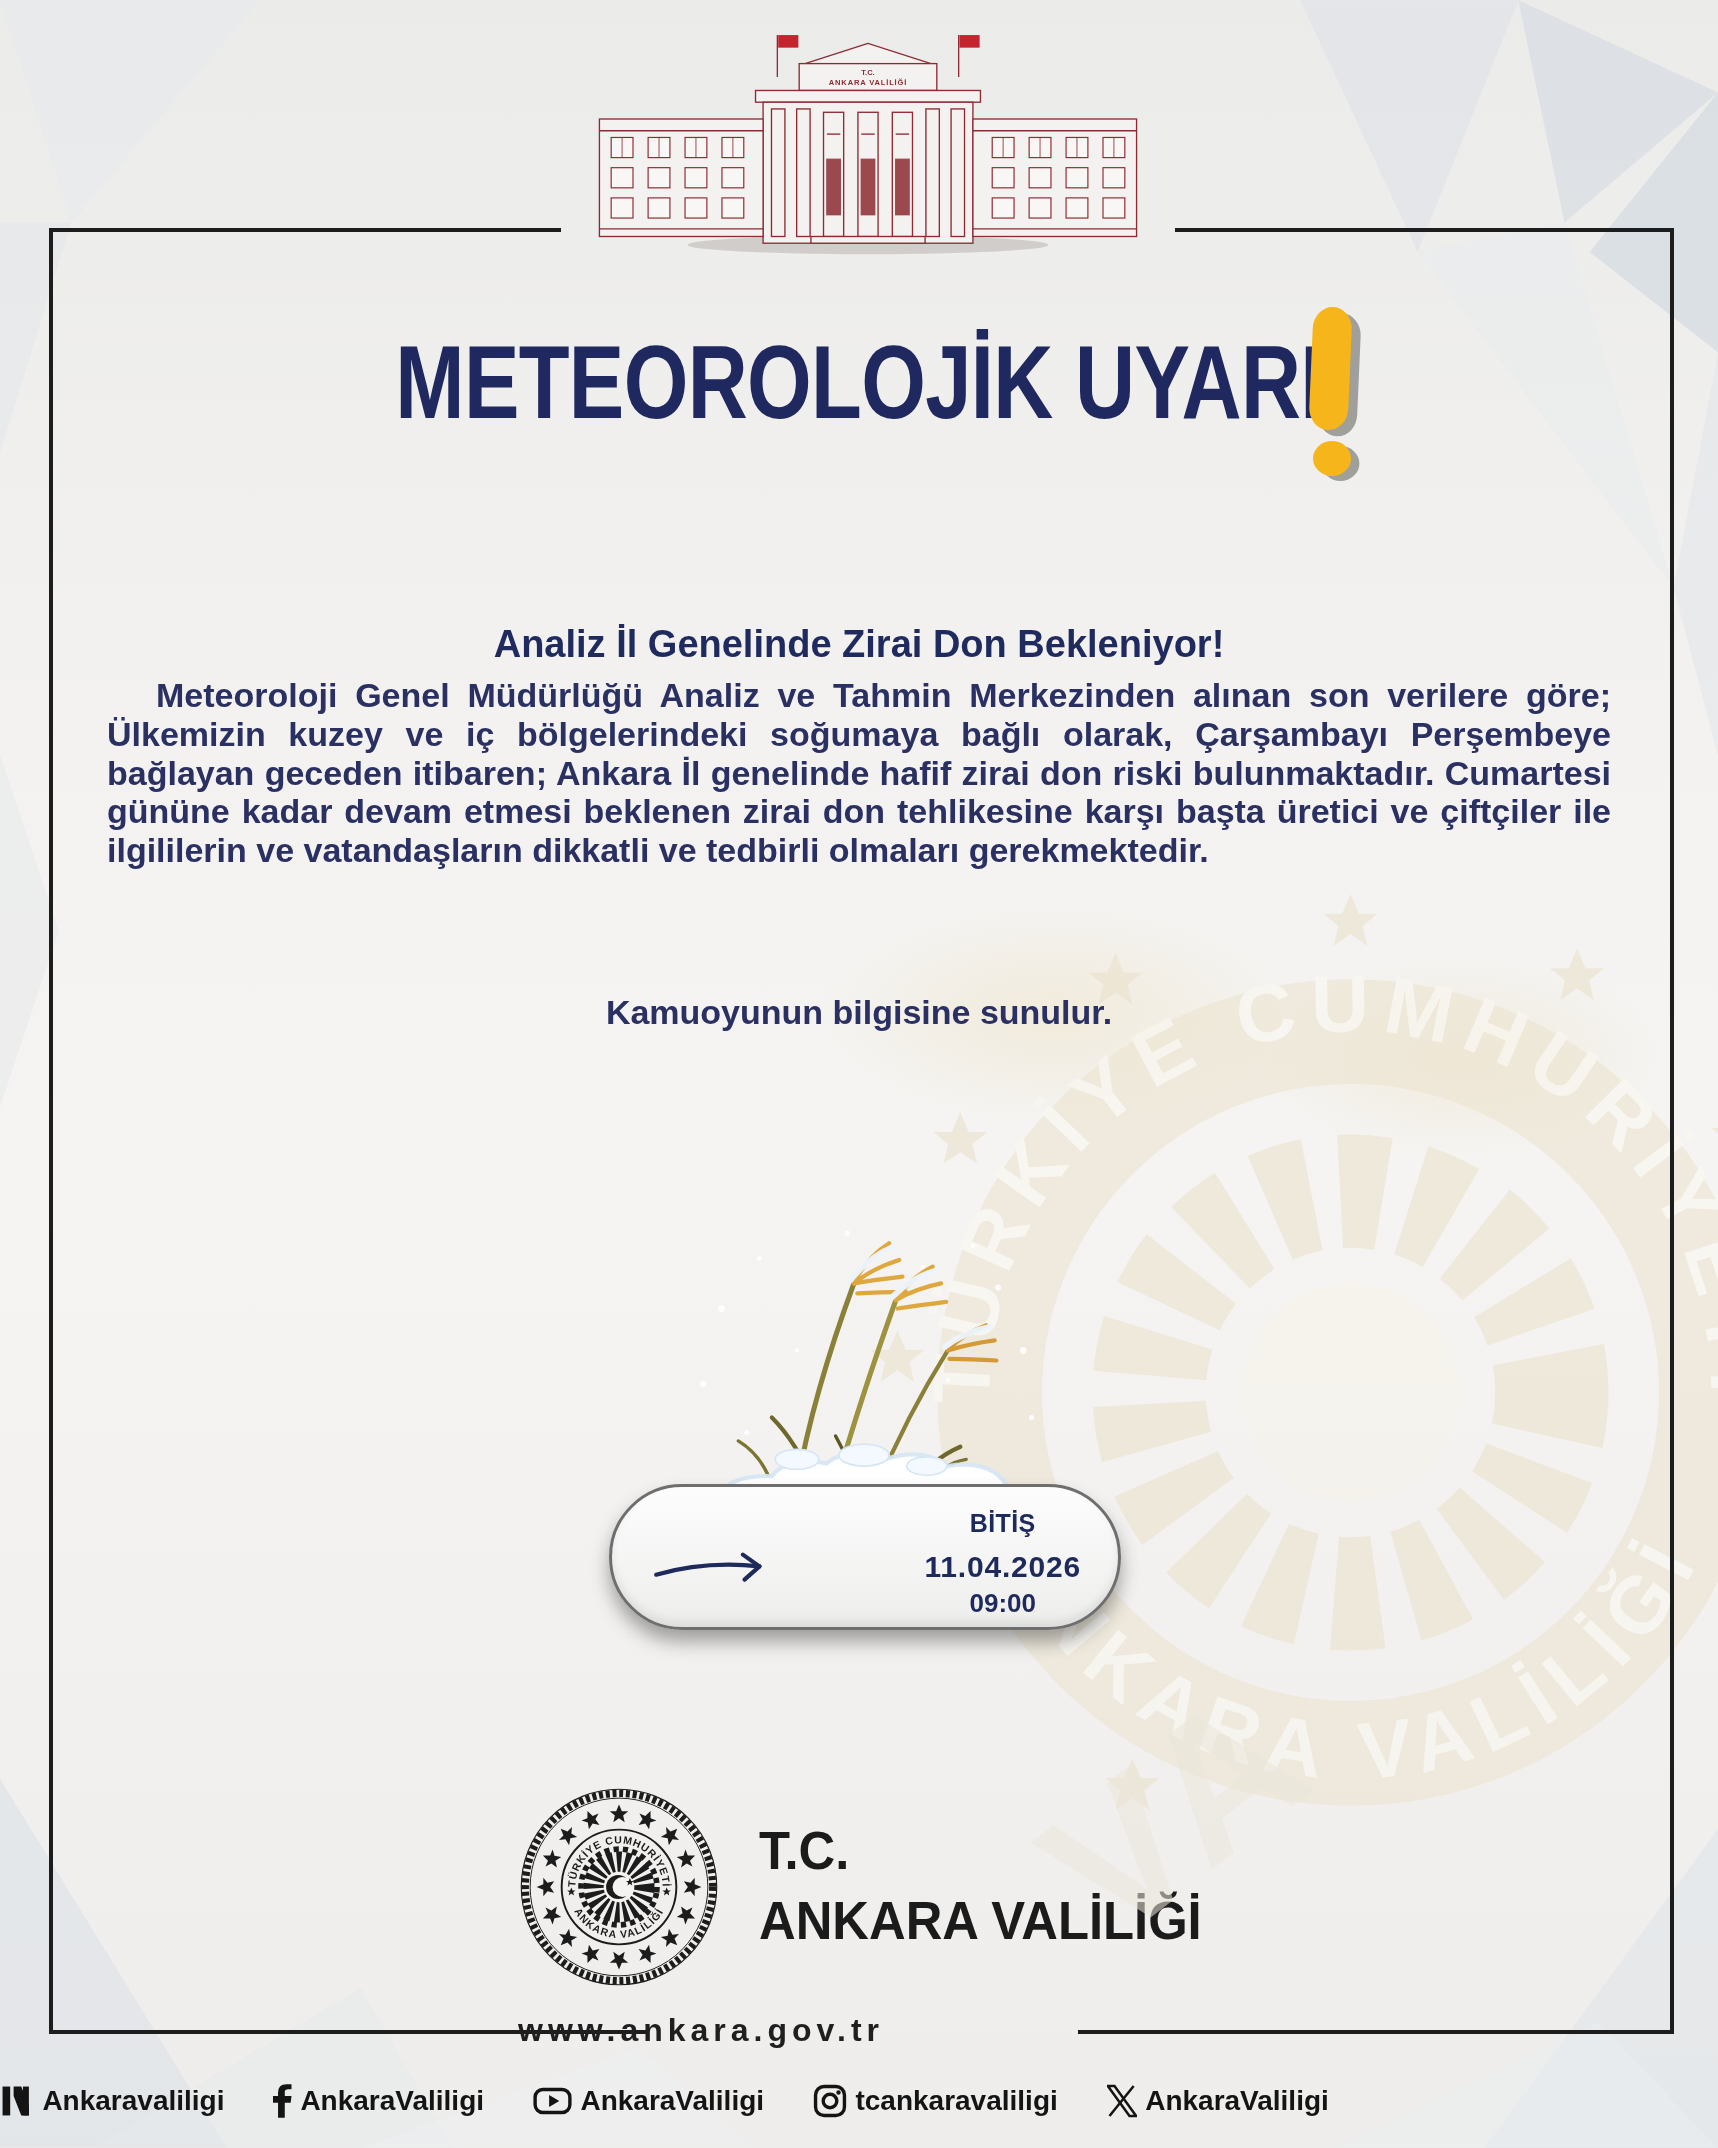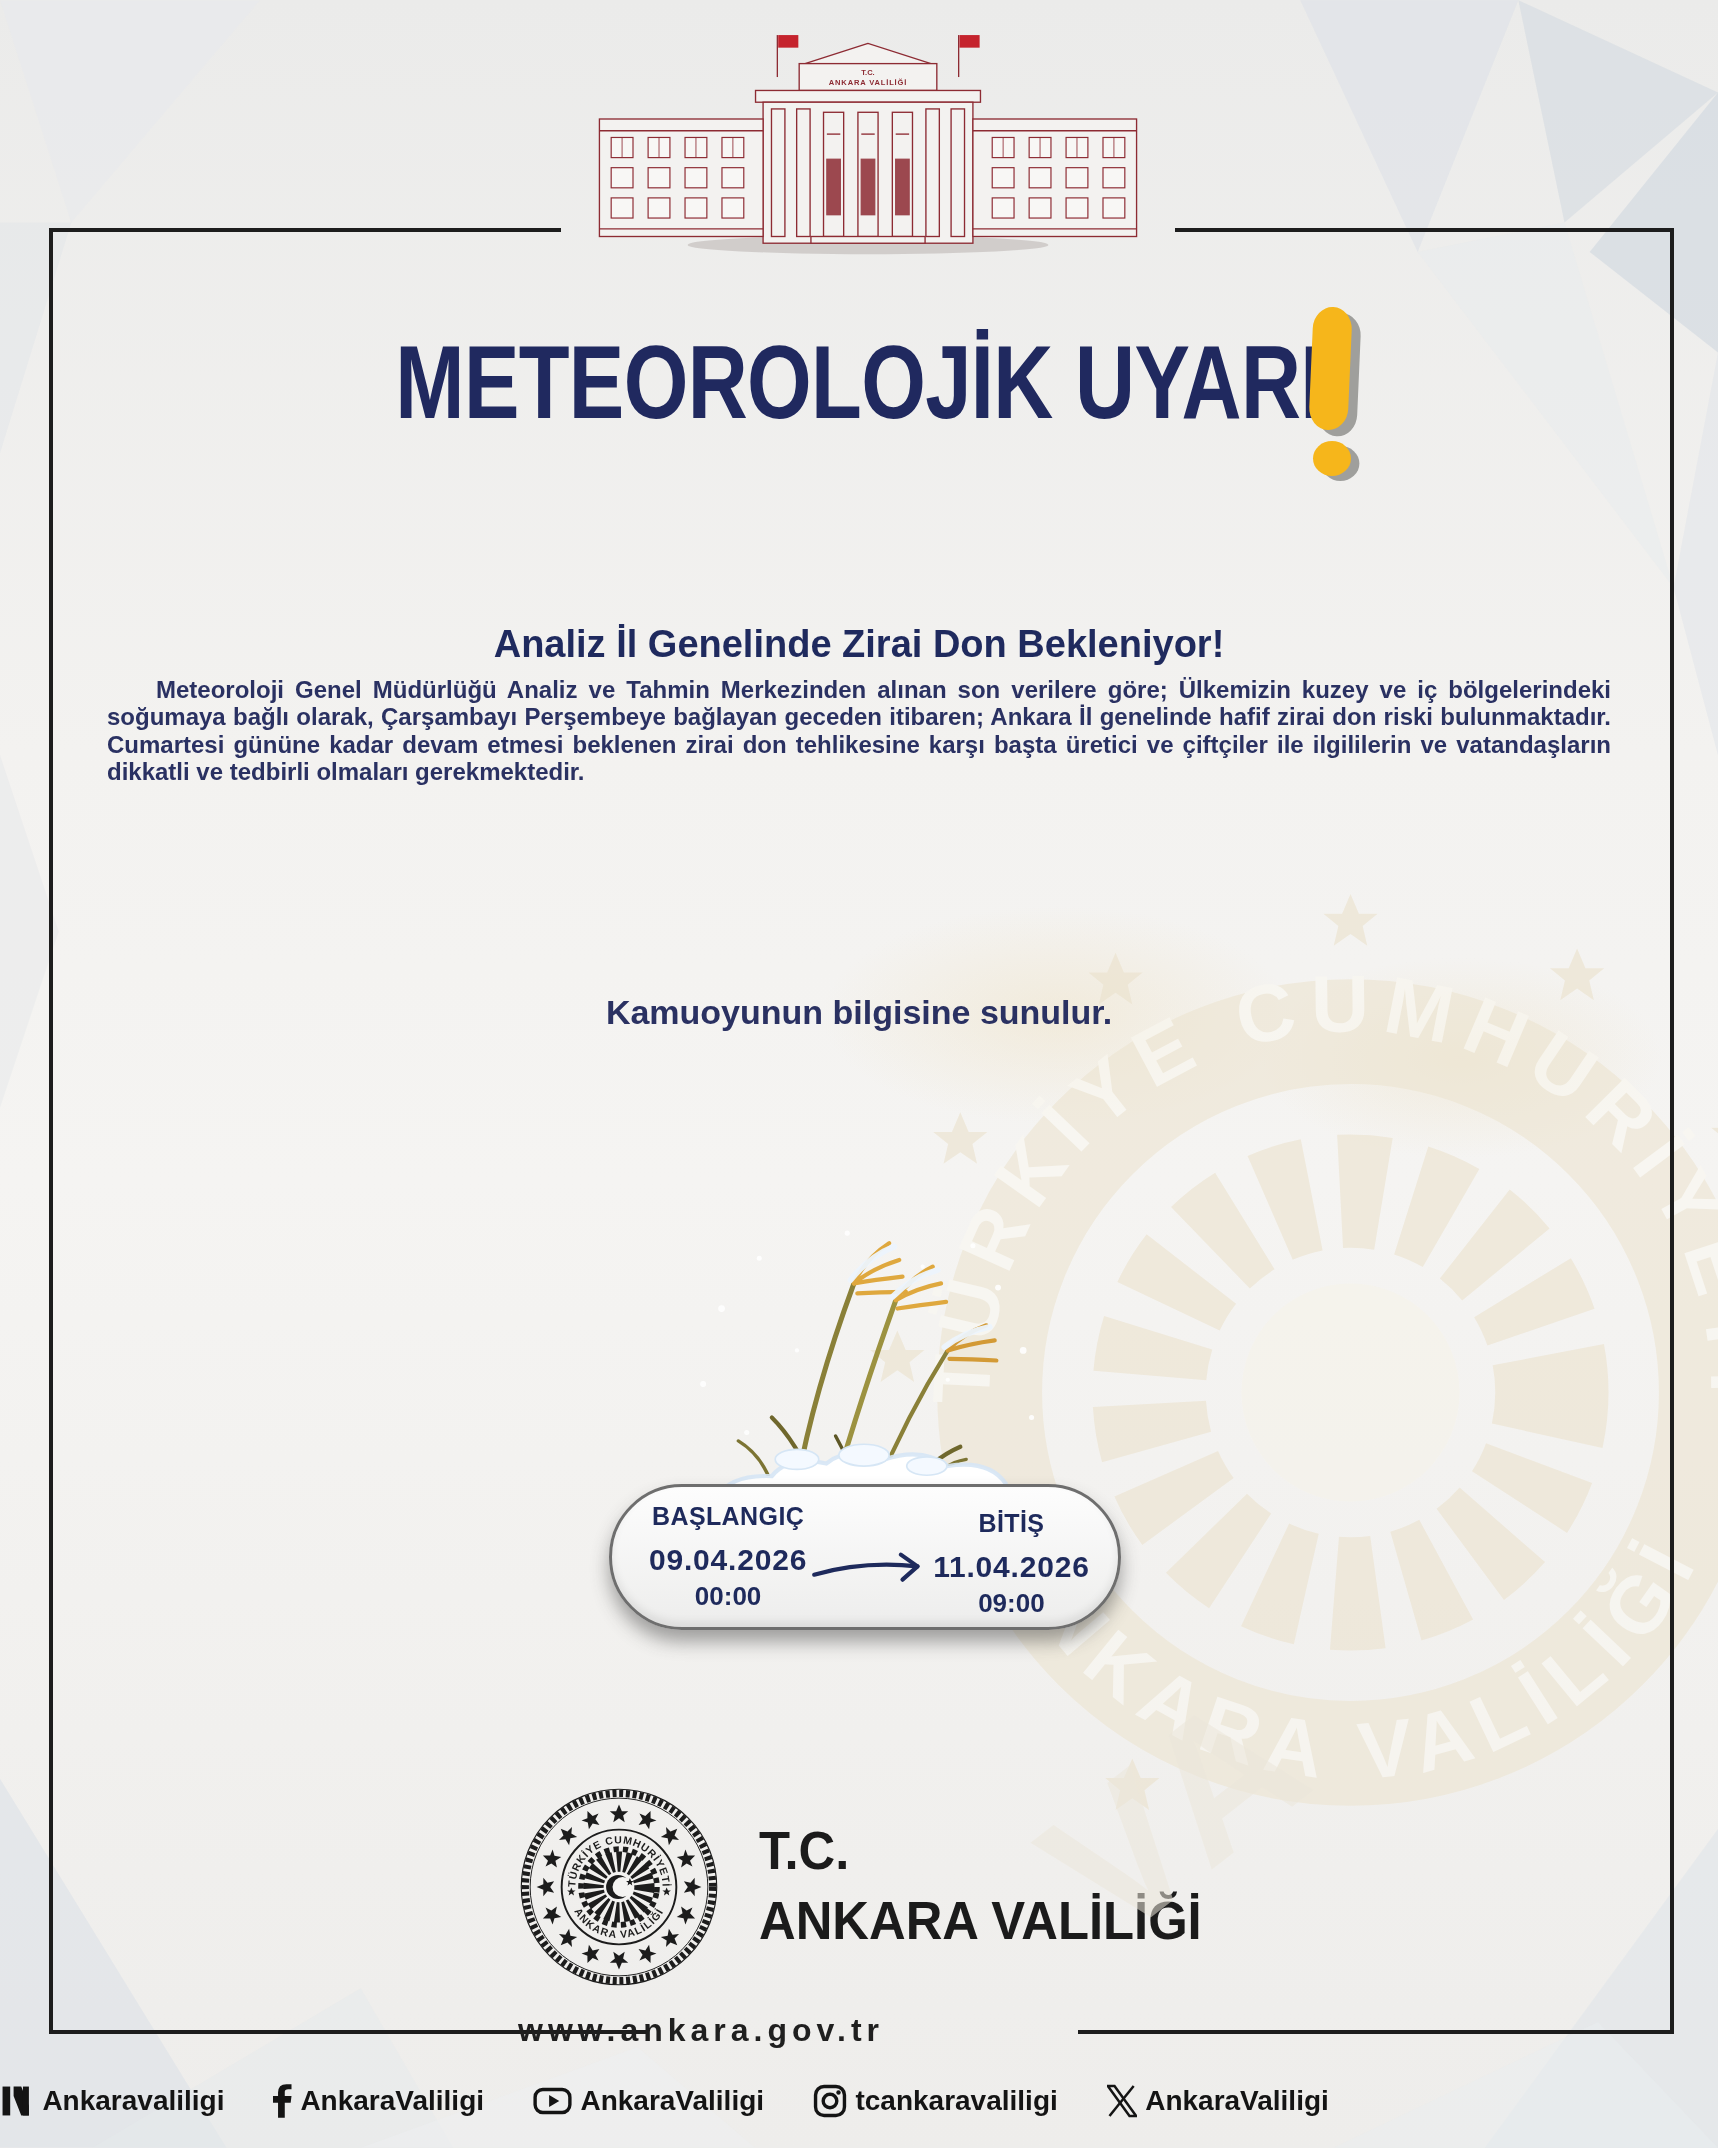--- a/index.html
+++ b/index.html
@@ -32,21 +32,21 @@
   .title-text{display:inline-block;font-size:99px;font-weight:900;color:#20295f;
     letter-spacing:-0.8px;transform:scale(.84,1.04);transform-origin:center;white-space:nowrap;}
   .exc{left:1311px;top:307px;width:59px;height:176px;}
   .exc-bar{position:absolute;left:0;top:0;width:39px;height:123px;background:#f6b61b;
     border-radius:19.3px/22px;transform:rotate(2.5deg);box-shadow:9.2px 5.9px 0 #9f9f9c;}
   .exc-dot{position:absolute;left:1.7px;top:134px;width:38px;height:35px;background:#f6b61b;
     border-radius:50%;box-shadow:8.4px 5px 0 #9f9f9c;}
   
   .alert-heading{left:0;top:623px;width:1718px;text-align:center;font-size:38px;
     font-weight:700;color:#1f2a5e;}
-  .alert-body{left:107px;top:676px;width:1504px;font-size:24px;font-weight:700;
+  .alert-body{left:107px;top:676px;width:1504px;font-size:34px;font-weight:700;
     color:#2a3162;line-height:1.14;text-align:justify;text-indent:49px;}
   .alert-closing{left:0;top:993px;width:1718px;text-align:center;font-size:34px;
     font-weight:700;color:#2a3162;}
   
   .plant{left:671px;top:1208px;width:386px;height:310px;}
   
   .pill{left:609px;top:1484px;width:512px;height:146px;border-radius:76px;
     background:linear-gradient(180deg,#fdfdfd,#ededec);
     border:3.4px solid #6e6e6e;box-sizing:border-box;
     box-shadow:0 11.7px 18.5px rgba(60,60,60,.45), inset 0 -5px 8.4px rgba(0,0,0,.08);
@@ -290,25 +290,20 @@
     <path d="M90,352 Q180,338 260,346 Q330,350 380,344" fill="none" stroke="#e3eefa" stroke-width="8" opacity=".8"></path>
 
     <g fill="#f4f9ff" stroke="#d6e6f5" stroke-width="2">
       <ellipse cx="150" cy="300" rx="26" ry="12"></ellipse>
       <ellipse cx="230" cy="295" rx="30" ry="13"></ellipse>
       <ellipse cx="305" cy="308" rx="24" ry="11"></ellipse>
     </g>
   </svg>
 
   <div class="abs pill">
-    <div class="col">
-      <div class="lbl">BAŞLANGIÇ</div>
-      <div class="date">09.04.2026</div>
-      <div class="time">00:00</div>
-    </div>
     <svg class="pill-arrow" viewBox="0 0 150 60">
       <path d="M8,38 C50,26 95,24 132,28" fill="none" stroke="#1e2a5c" stroke-width="5" stroke-linecap="round"></path>
       <path d="M132,28 L112,14 M132,28 L114,44" fill="none" stroke="#1e2a5c" stroke-width="5" stroke-linecap="round"></path>
     </svg>
     <div class="col col-end">
       <div class="lbl">BİTİŞ</div>
       <div class="date">11.04.2026</div>
       <div class="time">09:00</div>
     </div>
   </div>

